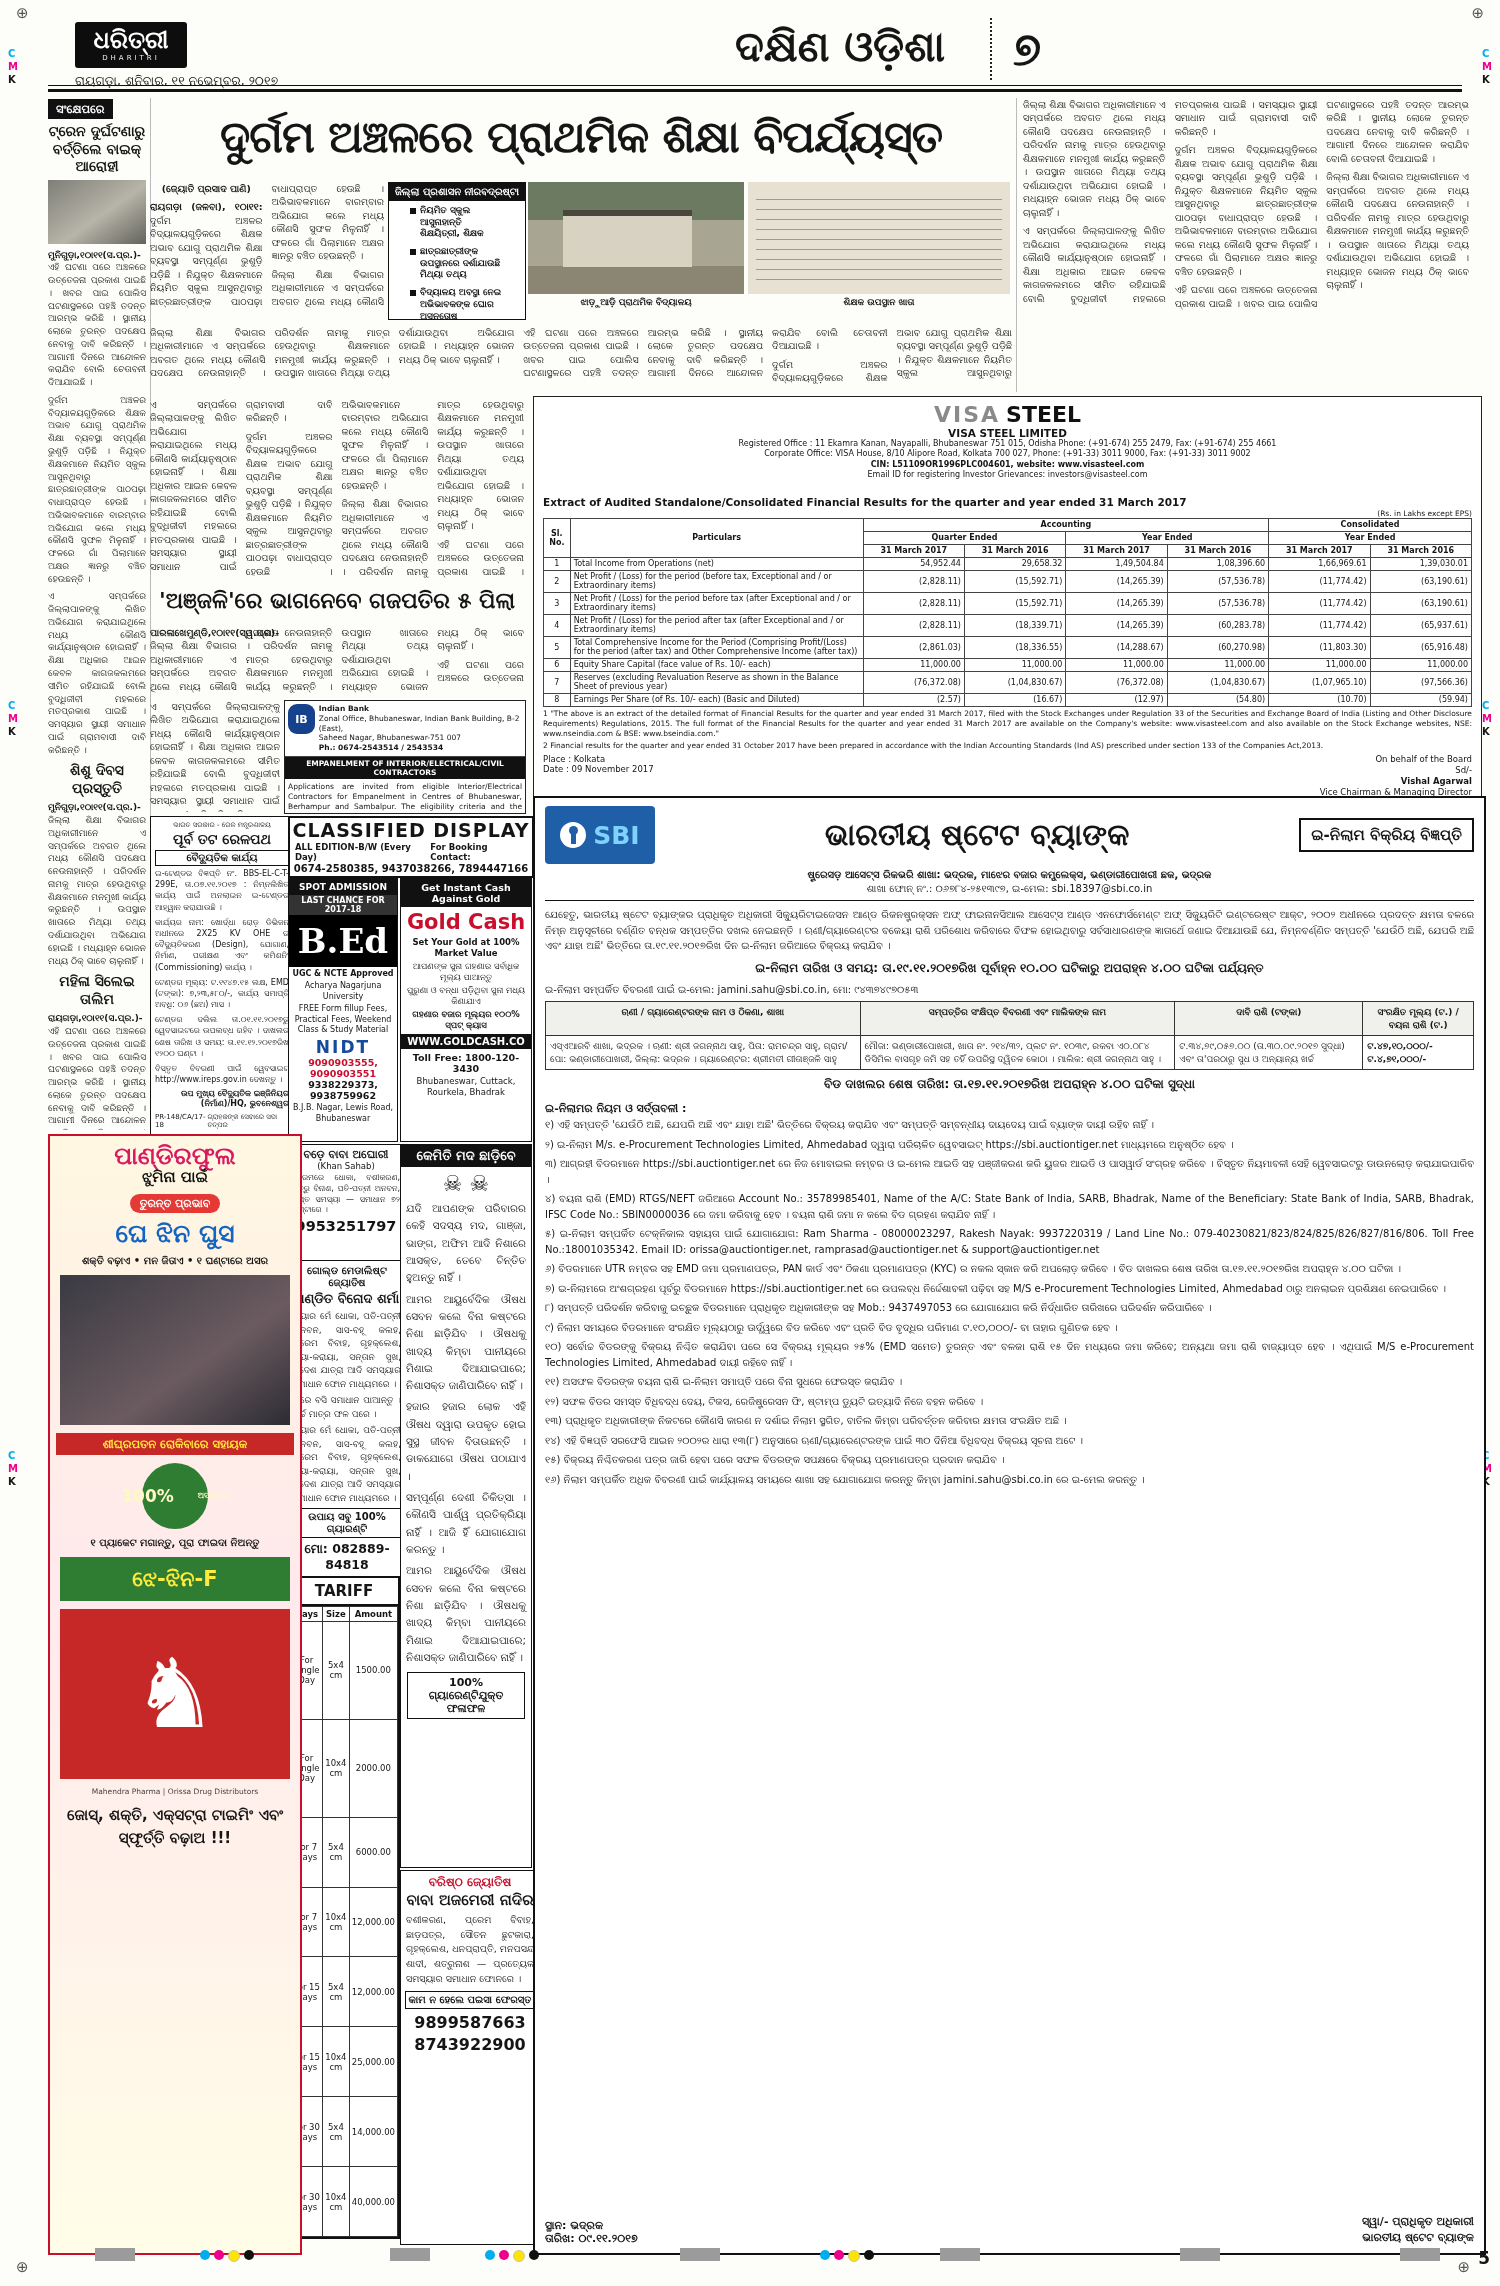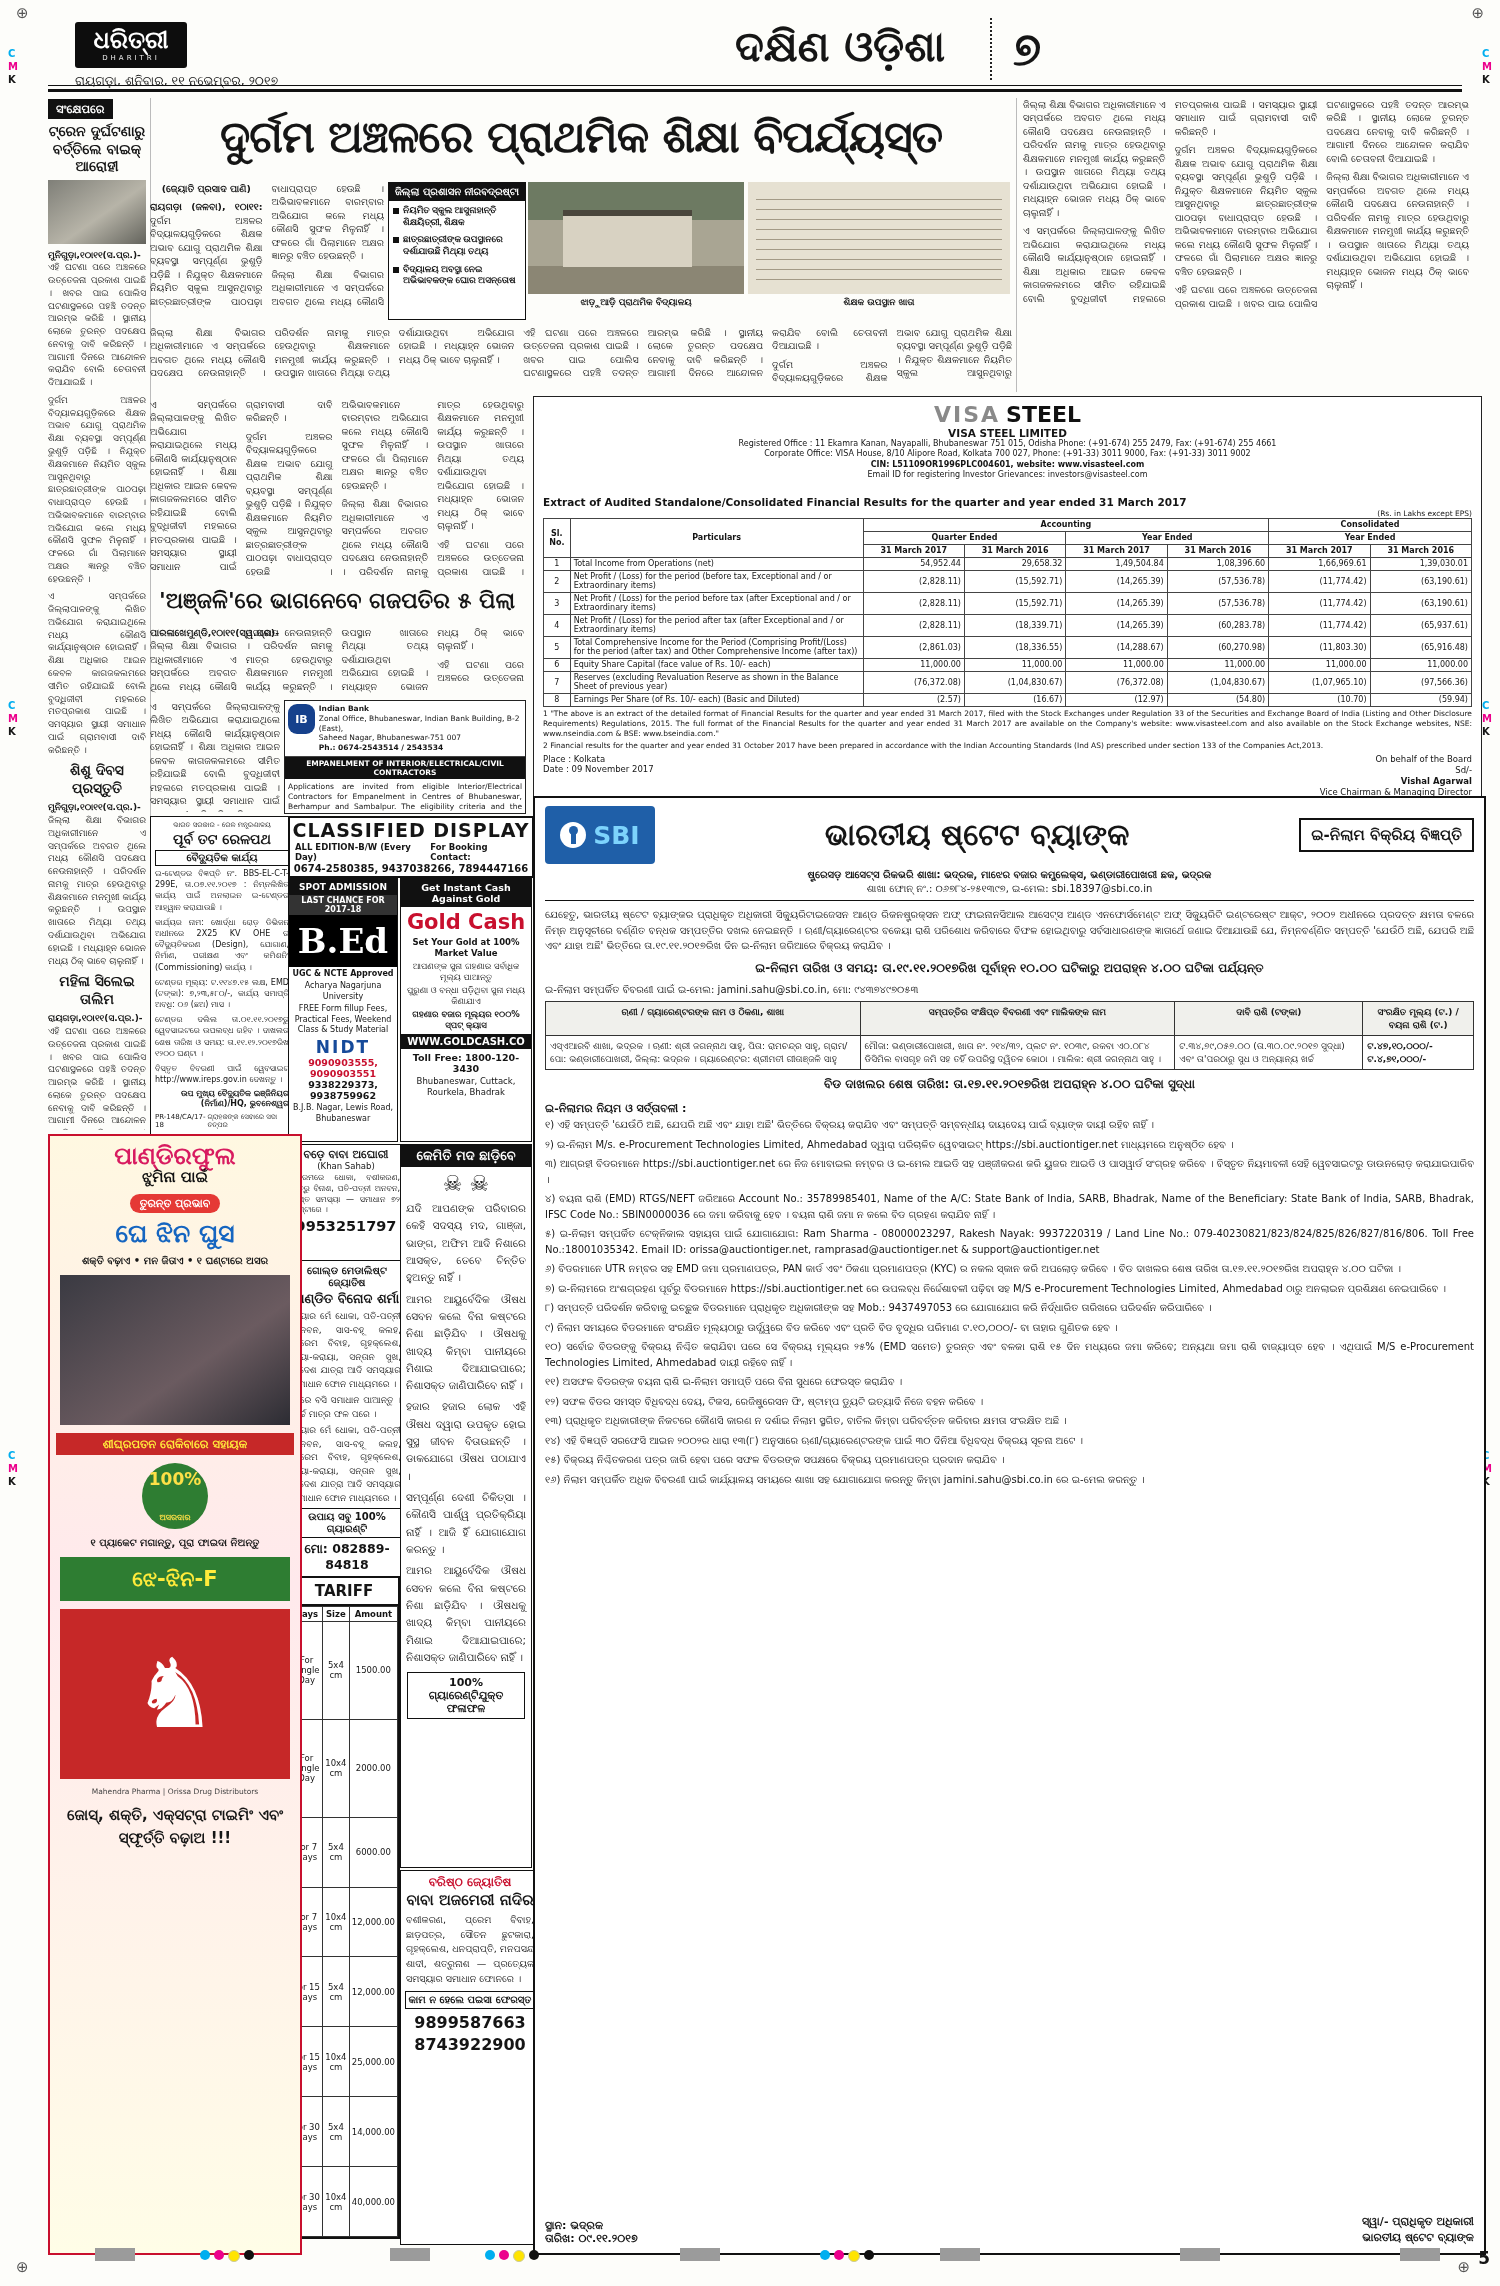--- a/index.html
+++ b/index.html
@@ -34,21 +34,21 @@
   .sbh{font-size:14px;font-weight:800;line-height:1.25;margin:6px 0 4px;text-align:center;}
   .sb{font-size:9px;line-height:1.42;text-align:justify;margin:0 0 5px;}
   .ph{background:linear-gradient(145deg,#7f7f78,#b7b4a8 55%,#63635c);}
   .ph-accident{height:64px;margin:3px 0 5px;}
   
   #story-right{left:1016px;top:98px;width:446px;height:294px;border-left:1px solid #bbb;padding-left:6px;}
   #lead-cols{left:150px;top:182px;width:234px;height:136px;}
   .byline{font-weight:800;text-align:center;margin:0 0 3px;font-size:9.5px;}
   #bullet-box{left:388px;top:182px;width:136px;height:136px;border:1.5px solid #111;overflow:hidden;background:#fff;}
   #bullet-box .bhead{background:#111;color:#fff;font-size:10px;font-weight:800;text-align:center;padding:3px 2px;}
-  #bullet-box ul{margin:4px 4px;padding:0;font-family:Liberation Serif, serif;}
+  #bullet-box ul{margin:4px 21px;padding:0;}
   #bullet-box li{list-style:none;font-size:9px;font-weight:700;line-height:1.3;margin:0 0 6px;padding-left:10px;position:relative;}
   #bullet-box li::before{content:"";position:absolute;left:0;top:3px;width:6px;height:6px;background:#111;}
   figure{margin:0;}
   #photo1{left:528px;top:182px;width:216px;height:138px;}
   #photo2{left:748px;top:182px;width:262px;height:138px;}
   .photo-img{height:112px;position:relative;overflow:hidden;}
   .img-school{background:linear-gradient(180deg,#6d7a62 0 34%,#a9a593 34% 75%,#8b8674 75%);}
   .img-school .bld{position:absolute;left:16%;top:30%;width:60%;height:46%;background:#d8d2c2;box-shadow:0 -6px 0 #4a463c;}
   .img-register{background:#e6e1d2;}
   .img-register .lines{position:absolute;inset:8px;background:repeating-linear-gradient(#0000 0 9px,#a39a86 9px 10px);}
@@ -168,21 +168,21 @@
   
   #colorad{left:48px;top:1134px;width:238px;height:1101px;border:2px solid #c8102e;overflow:hidden;
            background:linear-gradient(180deg,#fff8e1,#ffe9ec 40%,#fffde7);display:flex;flex-direction:column;gap:8px;padding:8px 6px;}
   .ca-h1{font-size:24px;font-weight:900;color:#d81b60;text-align:center;line-height:1;}
   .ca-h2{font-size:15px;font-weight:900;color:#111;text-align:center;}
   .ca-badge{background:#e53935;color:#fff;font-weight:800;font-size:11px;border-radius:12px;padding:3px 10px;width:fit-content;margin:0 auto;}
   .ca-brand{font-size:25px;font-weight:900;color:#1565c0;text-align:center;line-height:1.05;}
   .ca-sub{text-align:center;font-size:10px;font-weight:700;}
   .ca-photo{height:150px;background:linear-gradient(145deg,#3a3a42,#6b5b60 60%,#2c2c33);margin:0 4px;}
   .ca-banner{background:#c62828;color:#ffeb3b;font-weight:800;font-size:11.5px;text-align:center;padding:4px 2px;}
-  .ca-pct{width:66px;height:66px;border-radius:50%;background:#2e7d32;color:#fde047;display:flex;flex-direction:column;
+  .ca-pct{width:66px;height:66px;border-radius:50%;background:#2e7d32;color:#fef9c3;display:flex;flex-direction:row;
           align-items:center;justify-content:center;margin:0 auto;font-weight:900;gap:24px;}
   .ca-pct .n{font-size:17px;}
   .ca-pct .l{font-size:8px;}
   .ca-product{background:#2e7d32;color:#ffeb3b;font-size:21px;font-weight:900;text-align:center;padding:10px 2px;margin:0 4px;}
   .ca-horse{height:170px;background:#c62828;display:flex;align-items:center;justify-content:center;margin:0 4px;}
   .ca-horse span{font-size:96px;color:#fff;line-height:1;}
   .ca-label{font-size:7.5px;text-align:center;color:#444;}
   .ca-bottom{font-size:15px;font-weight:900;text-align:center;line-height:1.5;}
   
   .mark-col{position:absolute;display:flex;flex-direction:column;gap:2px;font-size:10px;font-weight:800;}

